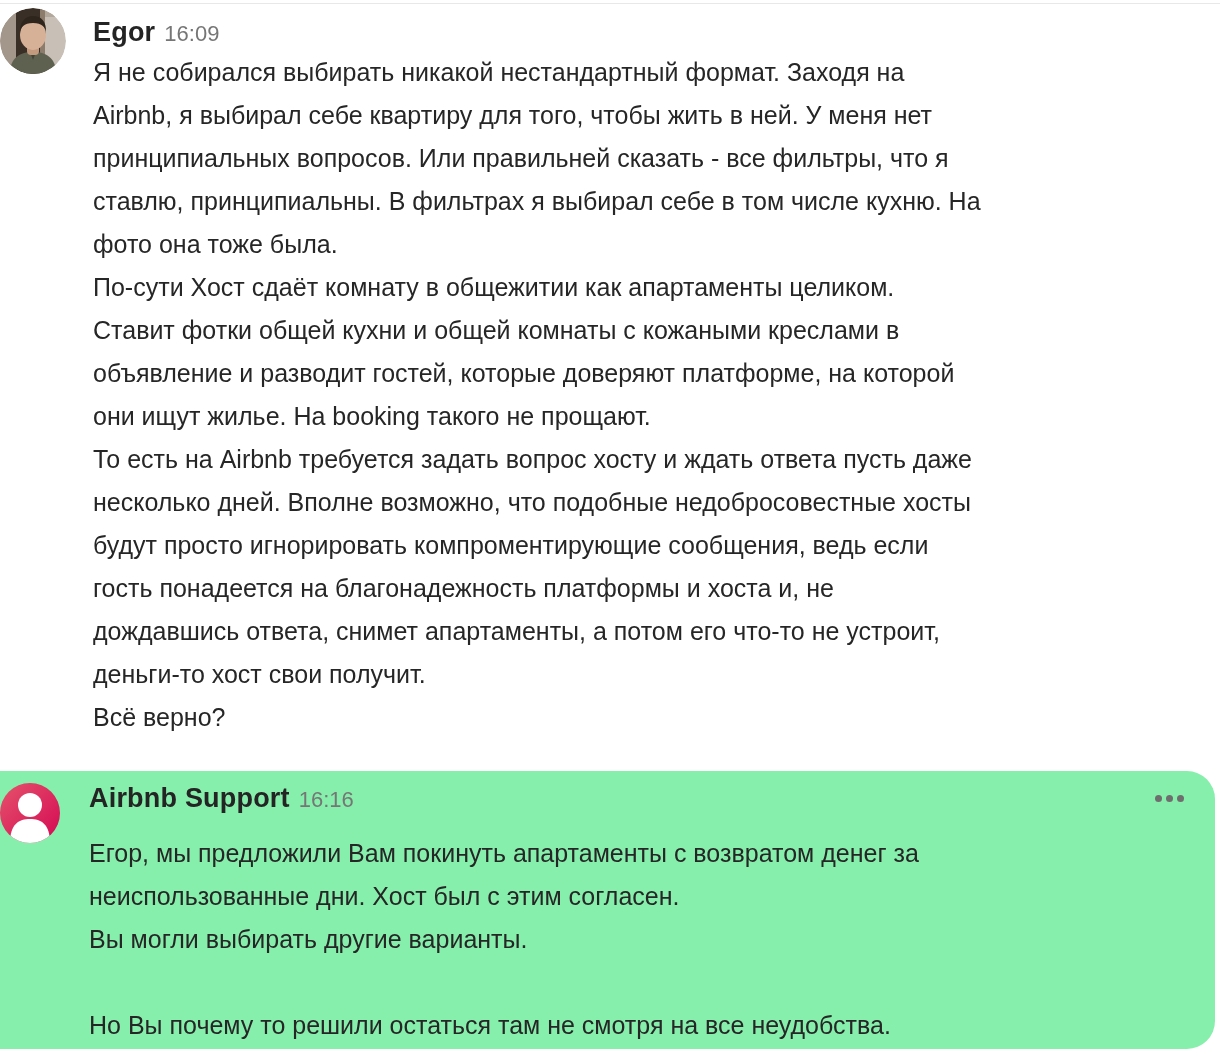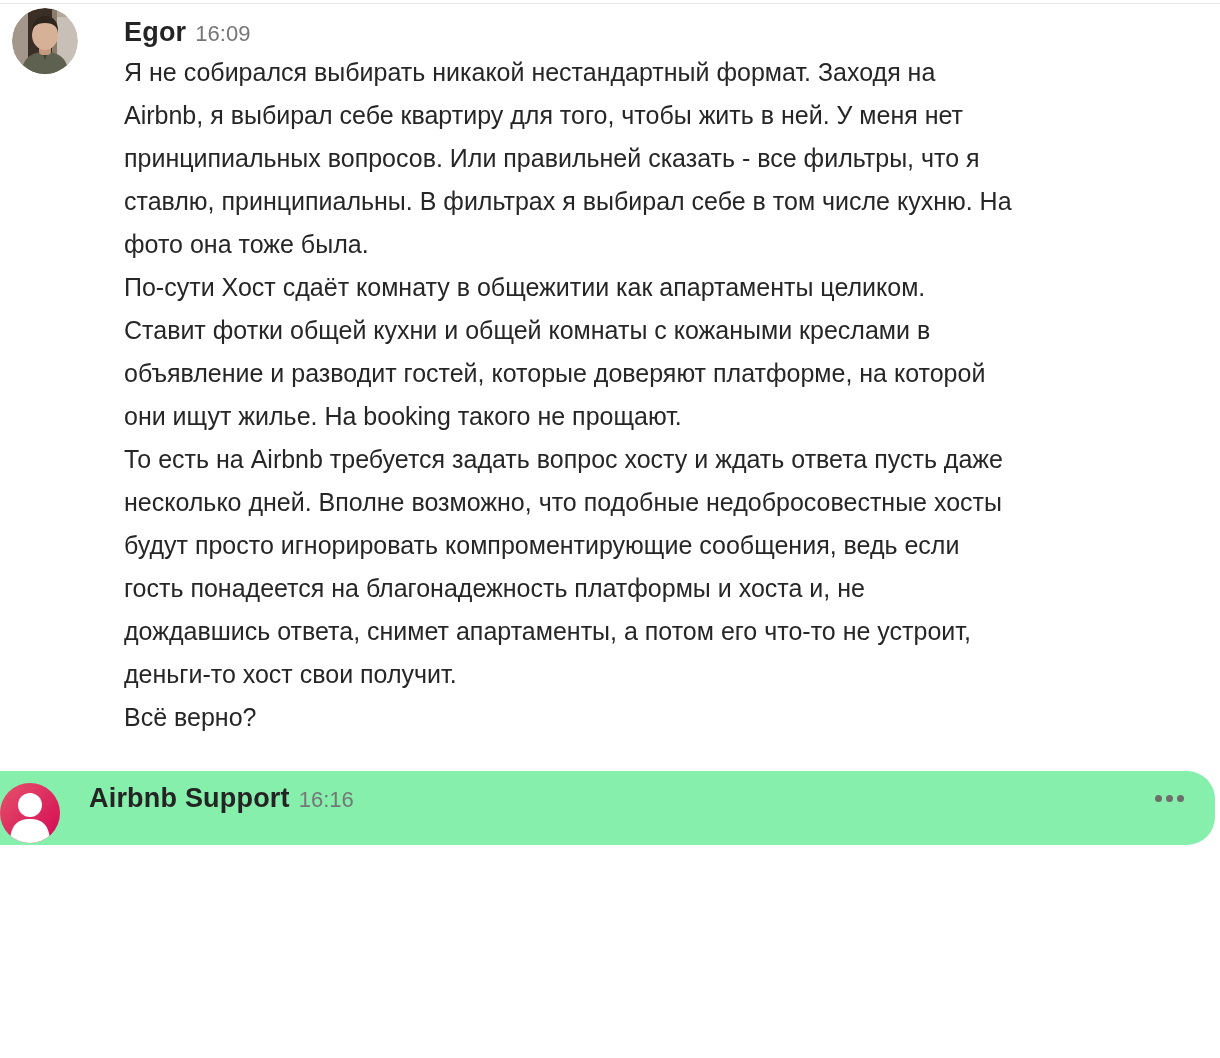--- a/index.html
+++ b/index.html
@@ -19,22 +19,20 @@
     height: 1px;
     background: #e8e8e8;
     width: 100%;
   }
 
   .message { display: flex; align-items: flex-start; }
 
   
   .message-user {
     margin-top: 4px;
-    padding-left: 12px;
-    gap: 19px;
   }
   .avatar {
     flex: none;
     border-radius: 50%;
     overflow: hidden;
   }
   .avatar-user { width: 66px; height: 66px; }
 
   .content { margin-left: 27px; max-width: 1105px; }
 
@@ -162,16 +160,21 @@
     <div class="avatar avatar-support">
       <svg width="60" height="60" viewBox="0 0 60 60">
         <circle cx="30" cy="22" r="12" fill="#ffffff"></circle>
         <path d="M10 60 C10 41 19 36 30 36 C41 36 50 41 50 60 Z" fill="#ffffff"></path>
       </svg>
     </div>
     <div class="content">
       <header class="msg-header">
         <span class="author">Airbnb Support</span><span class="time">16:16</span>
       </header>
+      <div class="body">Егор, мы предложили Вам покинуть апартаменты с возвратом денег за
+неиспользованные дни. Хост был с этим согласен.
+Вы могли выбирать другие варианты.
+
+Но Вы почему то решили остаться там не смотря на все неудобства.</div>
     </div>
   </section>
 
 </div>
 
 </body></html>

